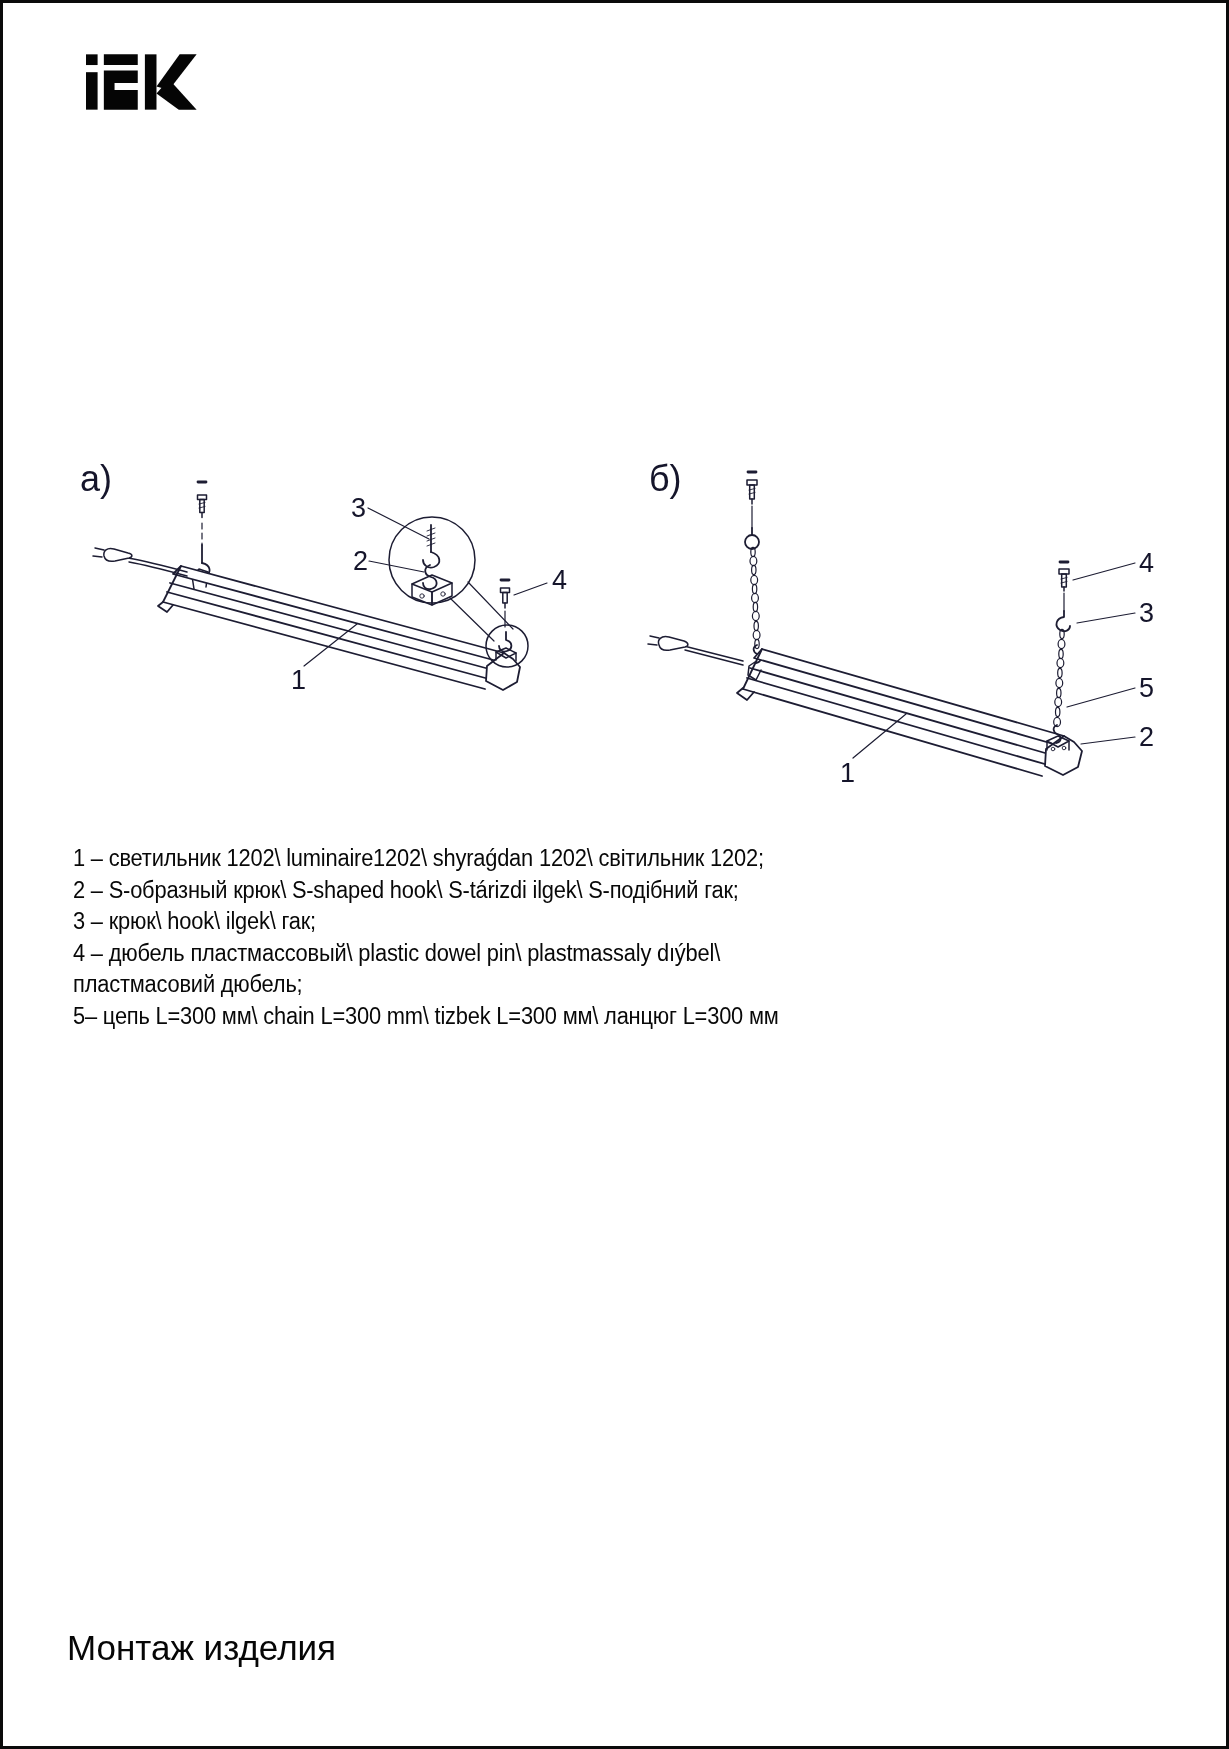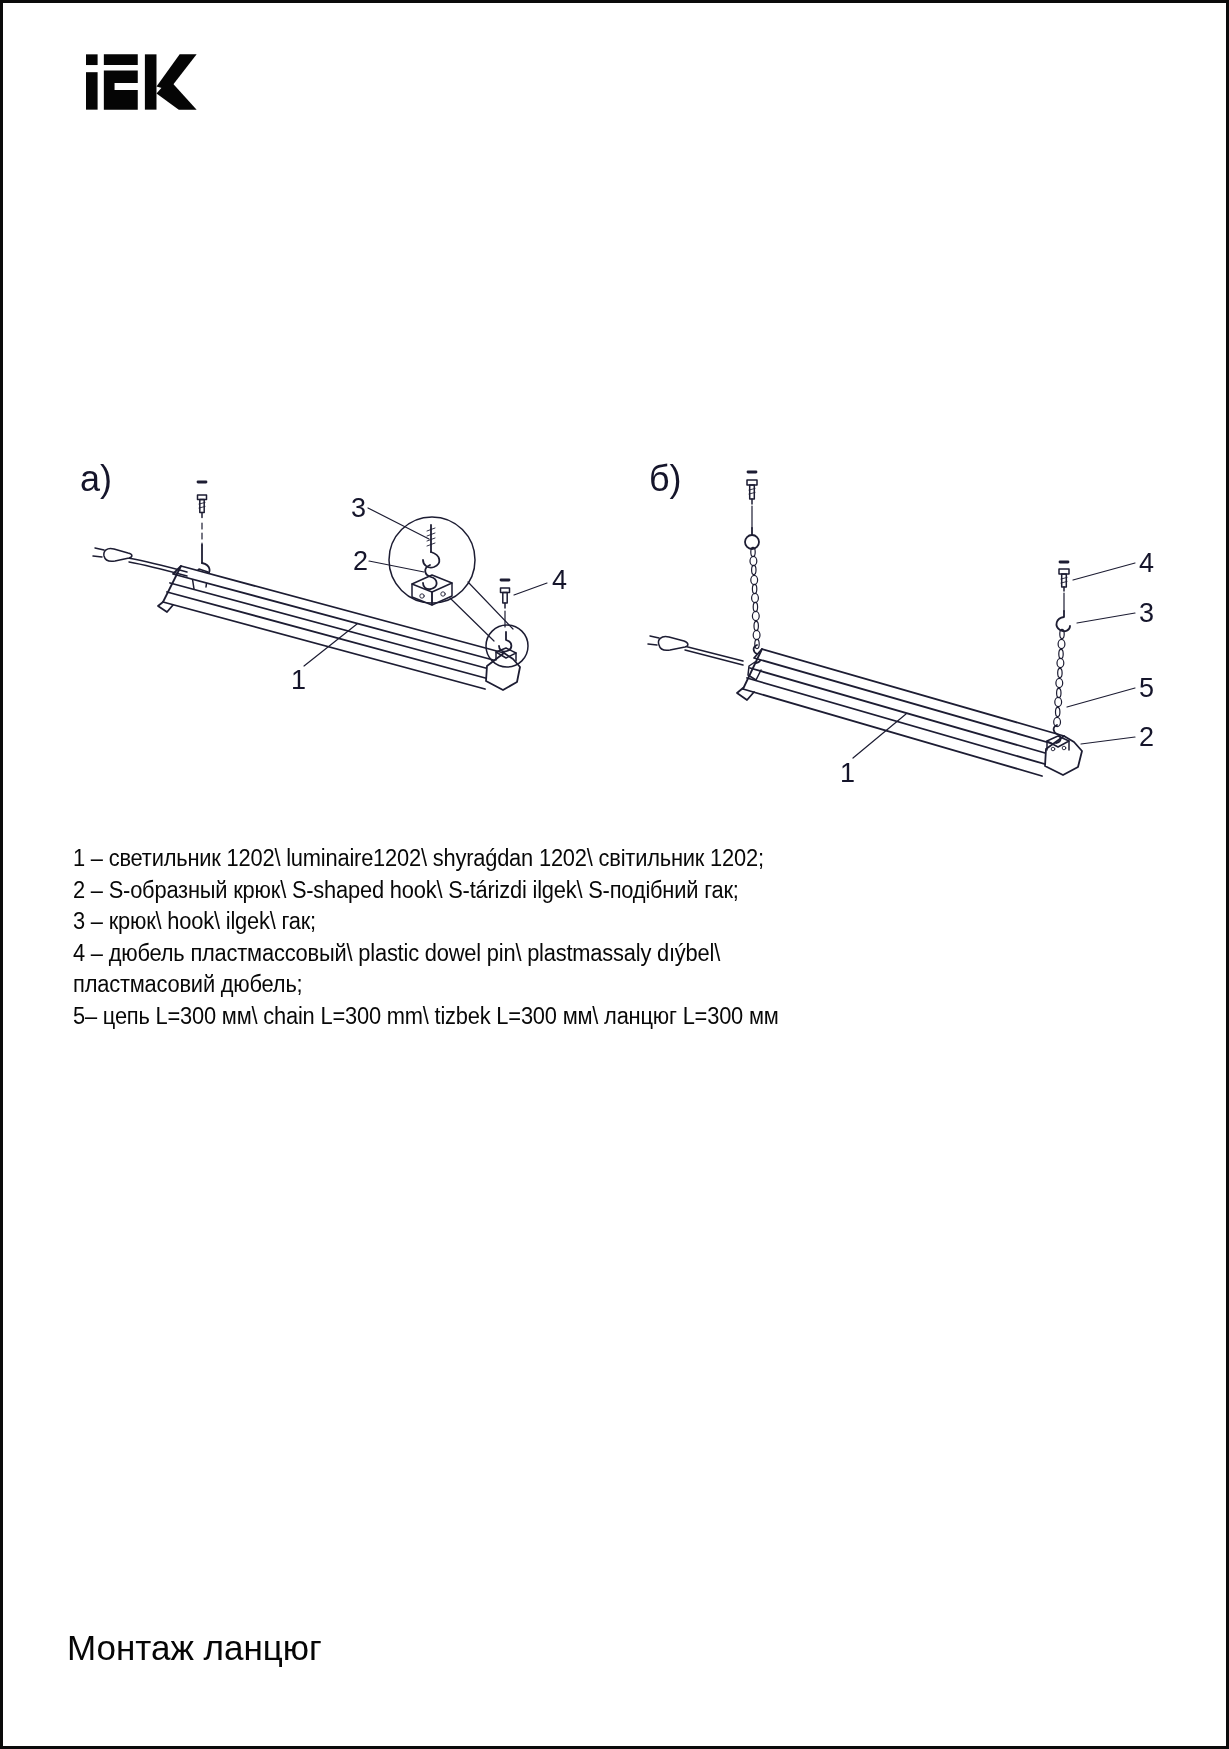--- a/index.html
+++ b/index.html
@@ -217,15 +217,15 @@
 
   <div class="legend">
     <div class="legend-line">1 – светильник 1202\ luminaire1202\ shyraǵdan 1202\ світильник 1202;</div>
     <div class="legend-line">2 – S-образный крюк\ S-shaped hook\ S-tárizdi ilgek\ S-подібний гак;</div>
     <div class="legend-line">3 – крюк\ hook\ ilgek\ гак;</div>
     <div class="legend-line">4 – дюбель пластмассовый\ plastic dowel pin\ plastmassaly dıýbel\</div>
     <div class="legend-line">пластмасовий дюбель;</div>
     <div class="legend-line">5– цепь L=300 мм\ chain L=300 mm\ tizbek L=300 мм\ ланцюг L=300 мм</div>
   </div>
 
-  <div class="footer">Монтаж ланцюг</div>
+  <div class="footer">Монтаж изделия</div>
 
 </div>
 
 </body></html>

